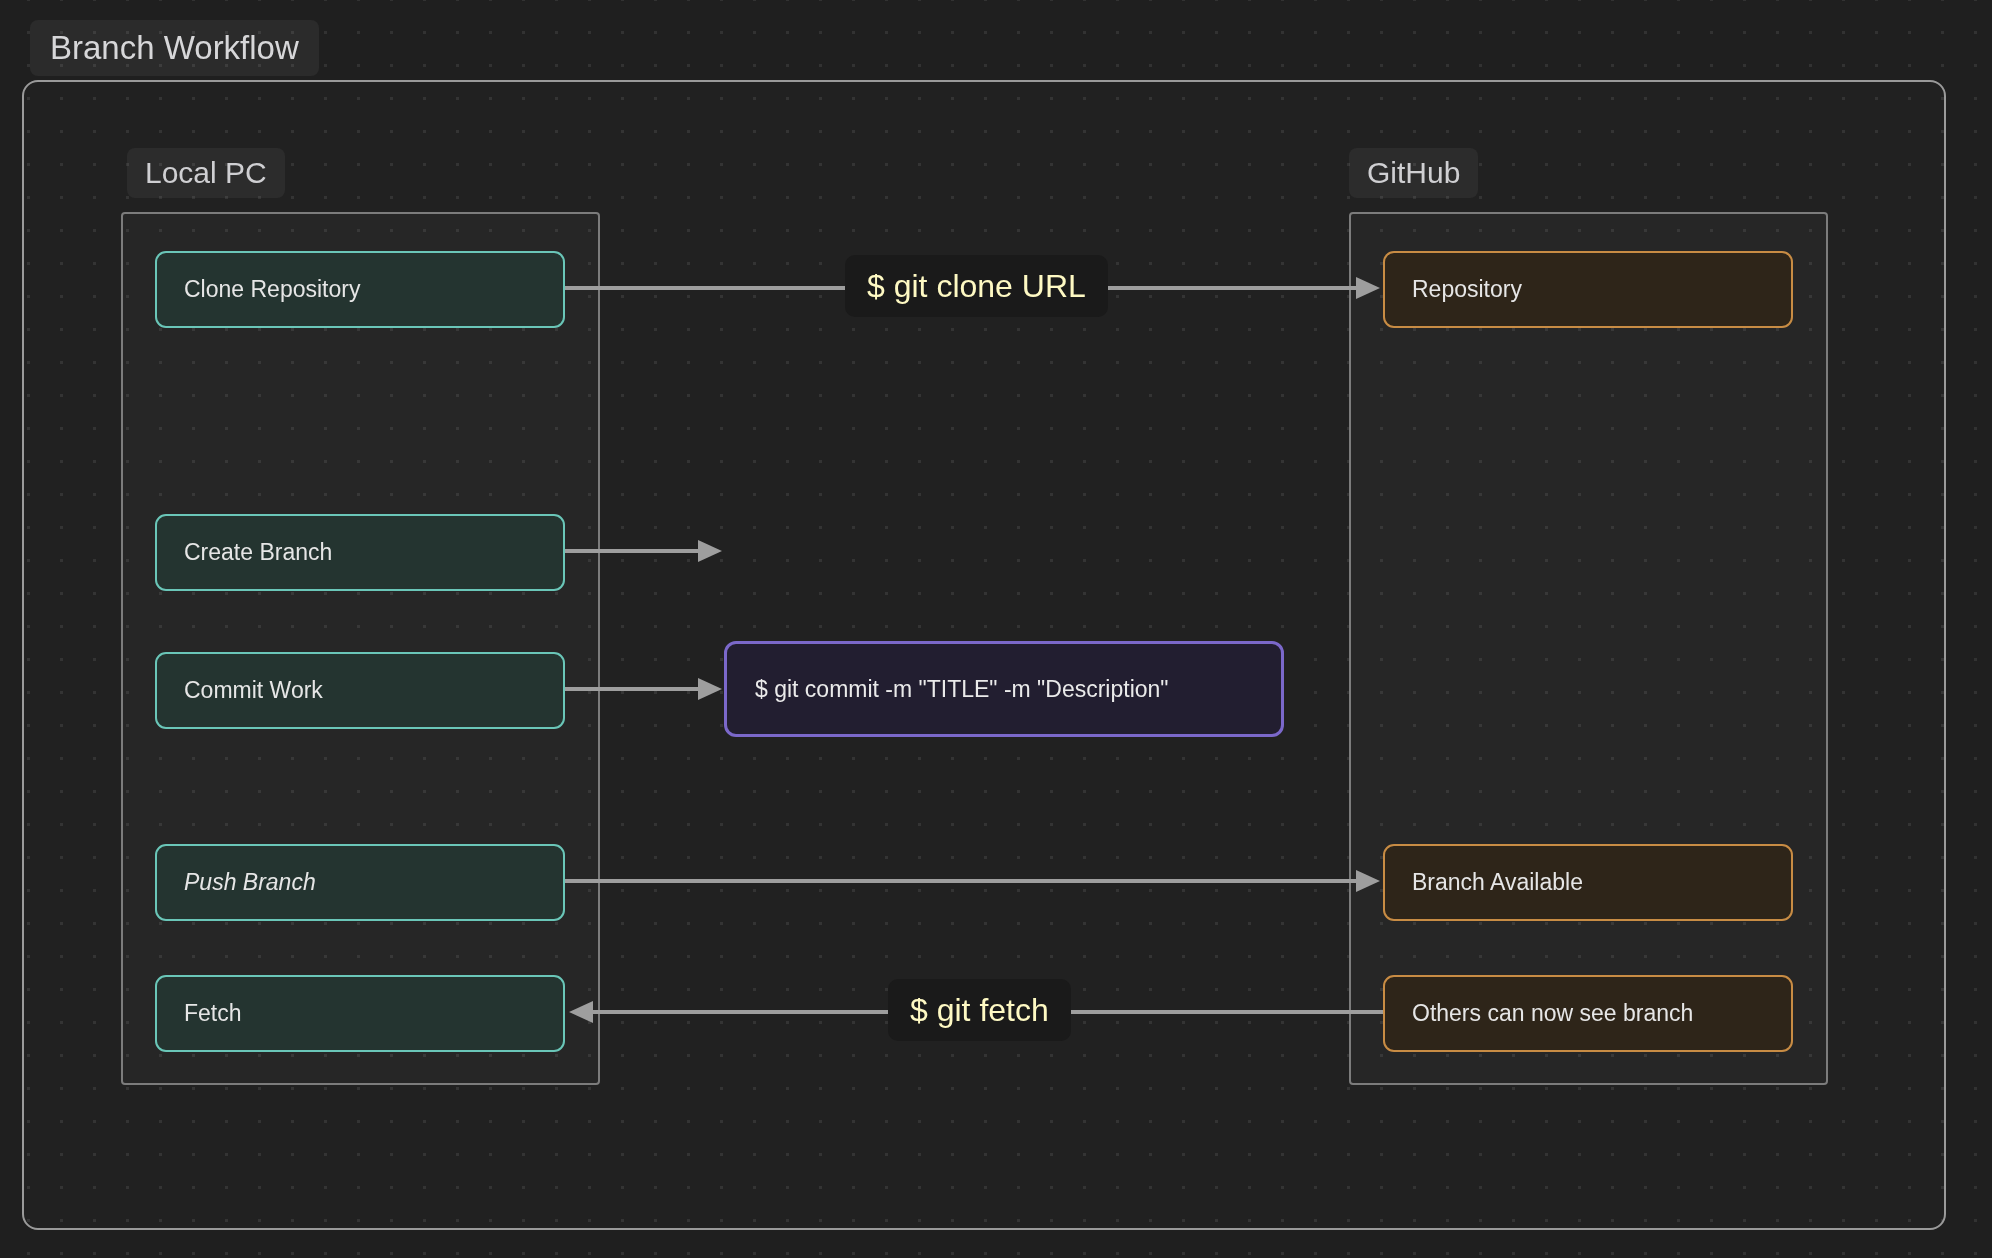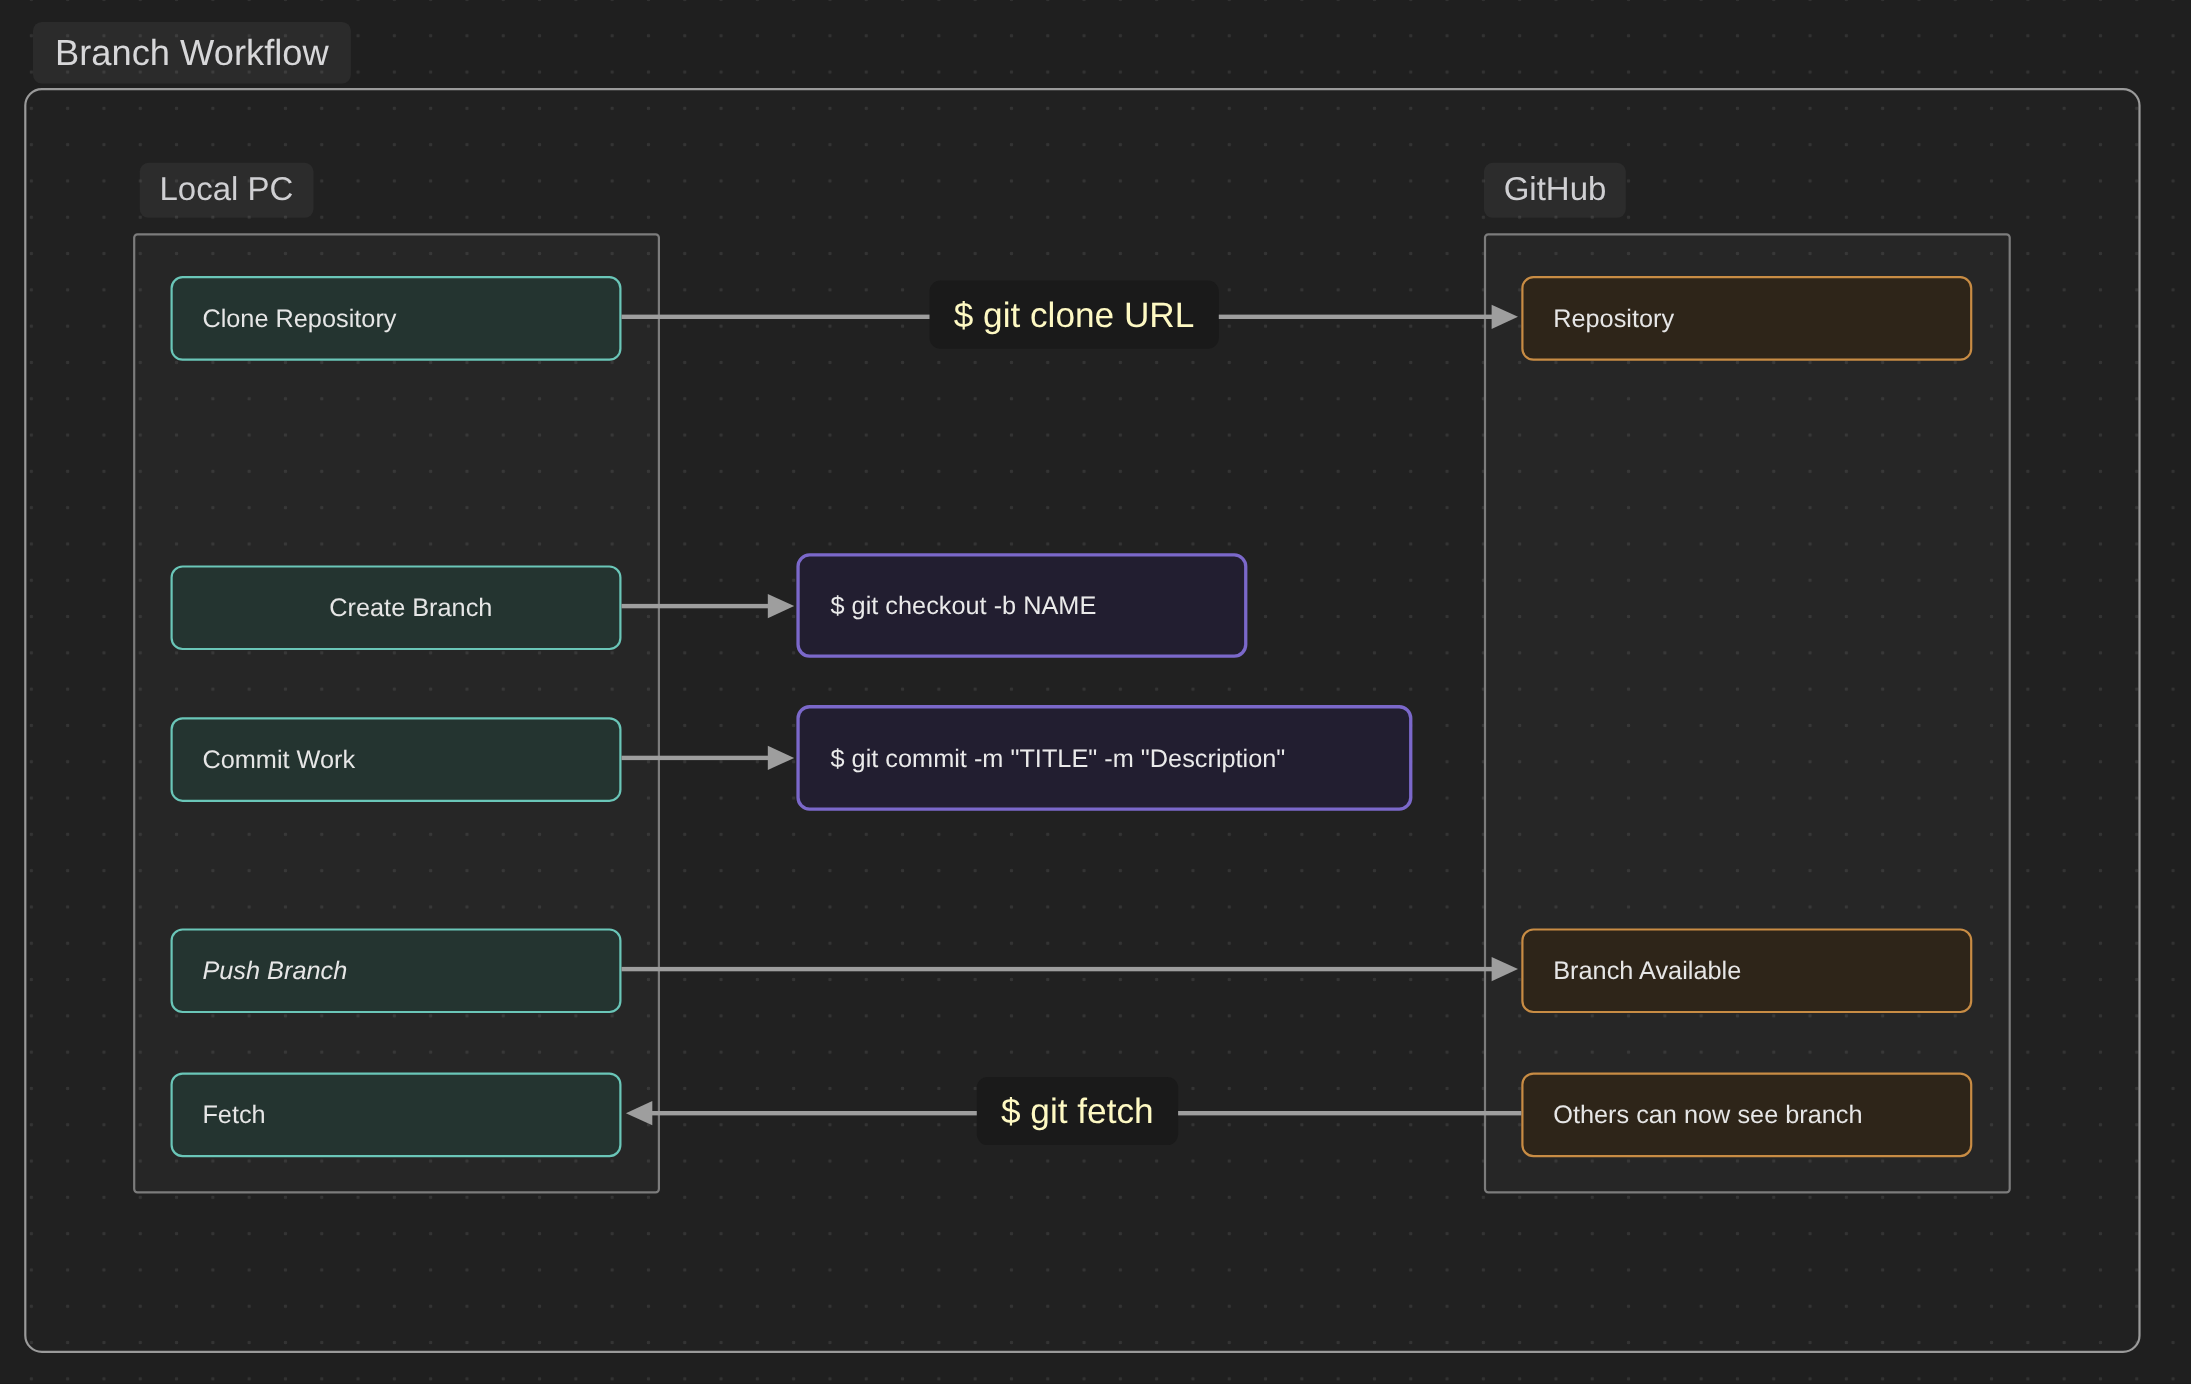--- a/index.html
+++ b/index.html
@@ -146,21 +146,21 @@
 
   <div class="title-chip">Branch Workflow</div>
 
   <div class="frame"></div>
 
   <div class="group-chip chip-local">Local PC</div>
   <div class="group group-local">
     <div class="node node-teal" style="top: 37px;">
       <span>Clone Repository</span>
     </div>
-    <div class="node node-teal" style="top: 300px; justify-content: center;">
+    <div class="node node-teal" style="top: 300px;">
       <span>Create Branch</span>
     </div>
     <div class="node node-teal" style="top: 438px;">
       <span>Commit Work</span>
     </div>
     <div class="node node-teal" style="top: 630px; font-style: italic;">
       <span>Push Branch</span>
     </div>
     <div class="node node-teal" style="top: 761px;">
       <span>Fetch</span>
@@ -173,23 +173,20 @@
       <span>Branch Available</span>
     </div>
     <div class="node node-orange" style="top: 37px;">
       <span>Repository</span>
     </div>
     <div class="node node-orange" style="top: 761px;">
       <span>Others can now see branch</span>
     </div>
   </div>
 
-  <div class="cmd-box cmd-checkout">
-    <span>$ git checkout -b NAME</span>
-  </div>
   <div class="cmd-box cmd-commit">
     <span>$ git commit -m "TITLE" -m "Description"</span>
   </div>
 
   <div class="edge-line" style="left: 565px; top: 286px; width: 793px;"></div>
   <div class="ah-right" style="left: 1356px; top: 277px;"></div>
   <div class="edge-label label-clone">$ git clone URL</div>
 
   <div class="edge-line" style="left: 565px; top: 549px; width: 135px;"></div>
   <div class="ah-right" style="left: 698px; top: 540px;"></div>

